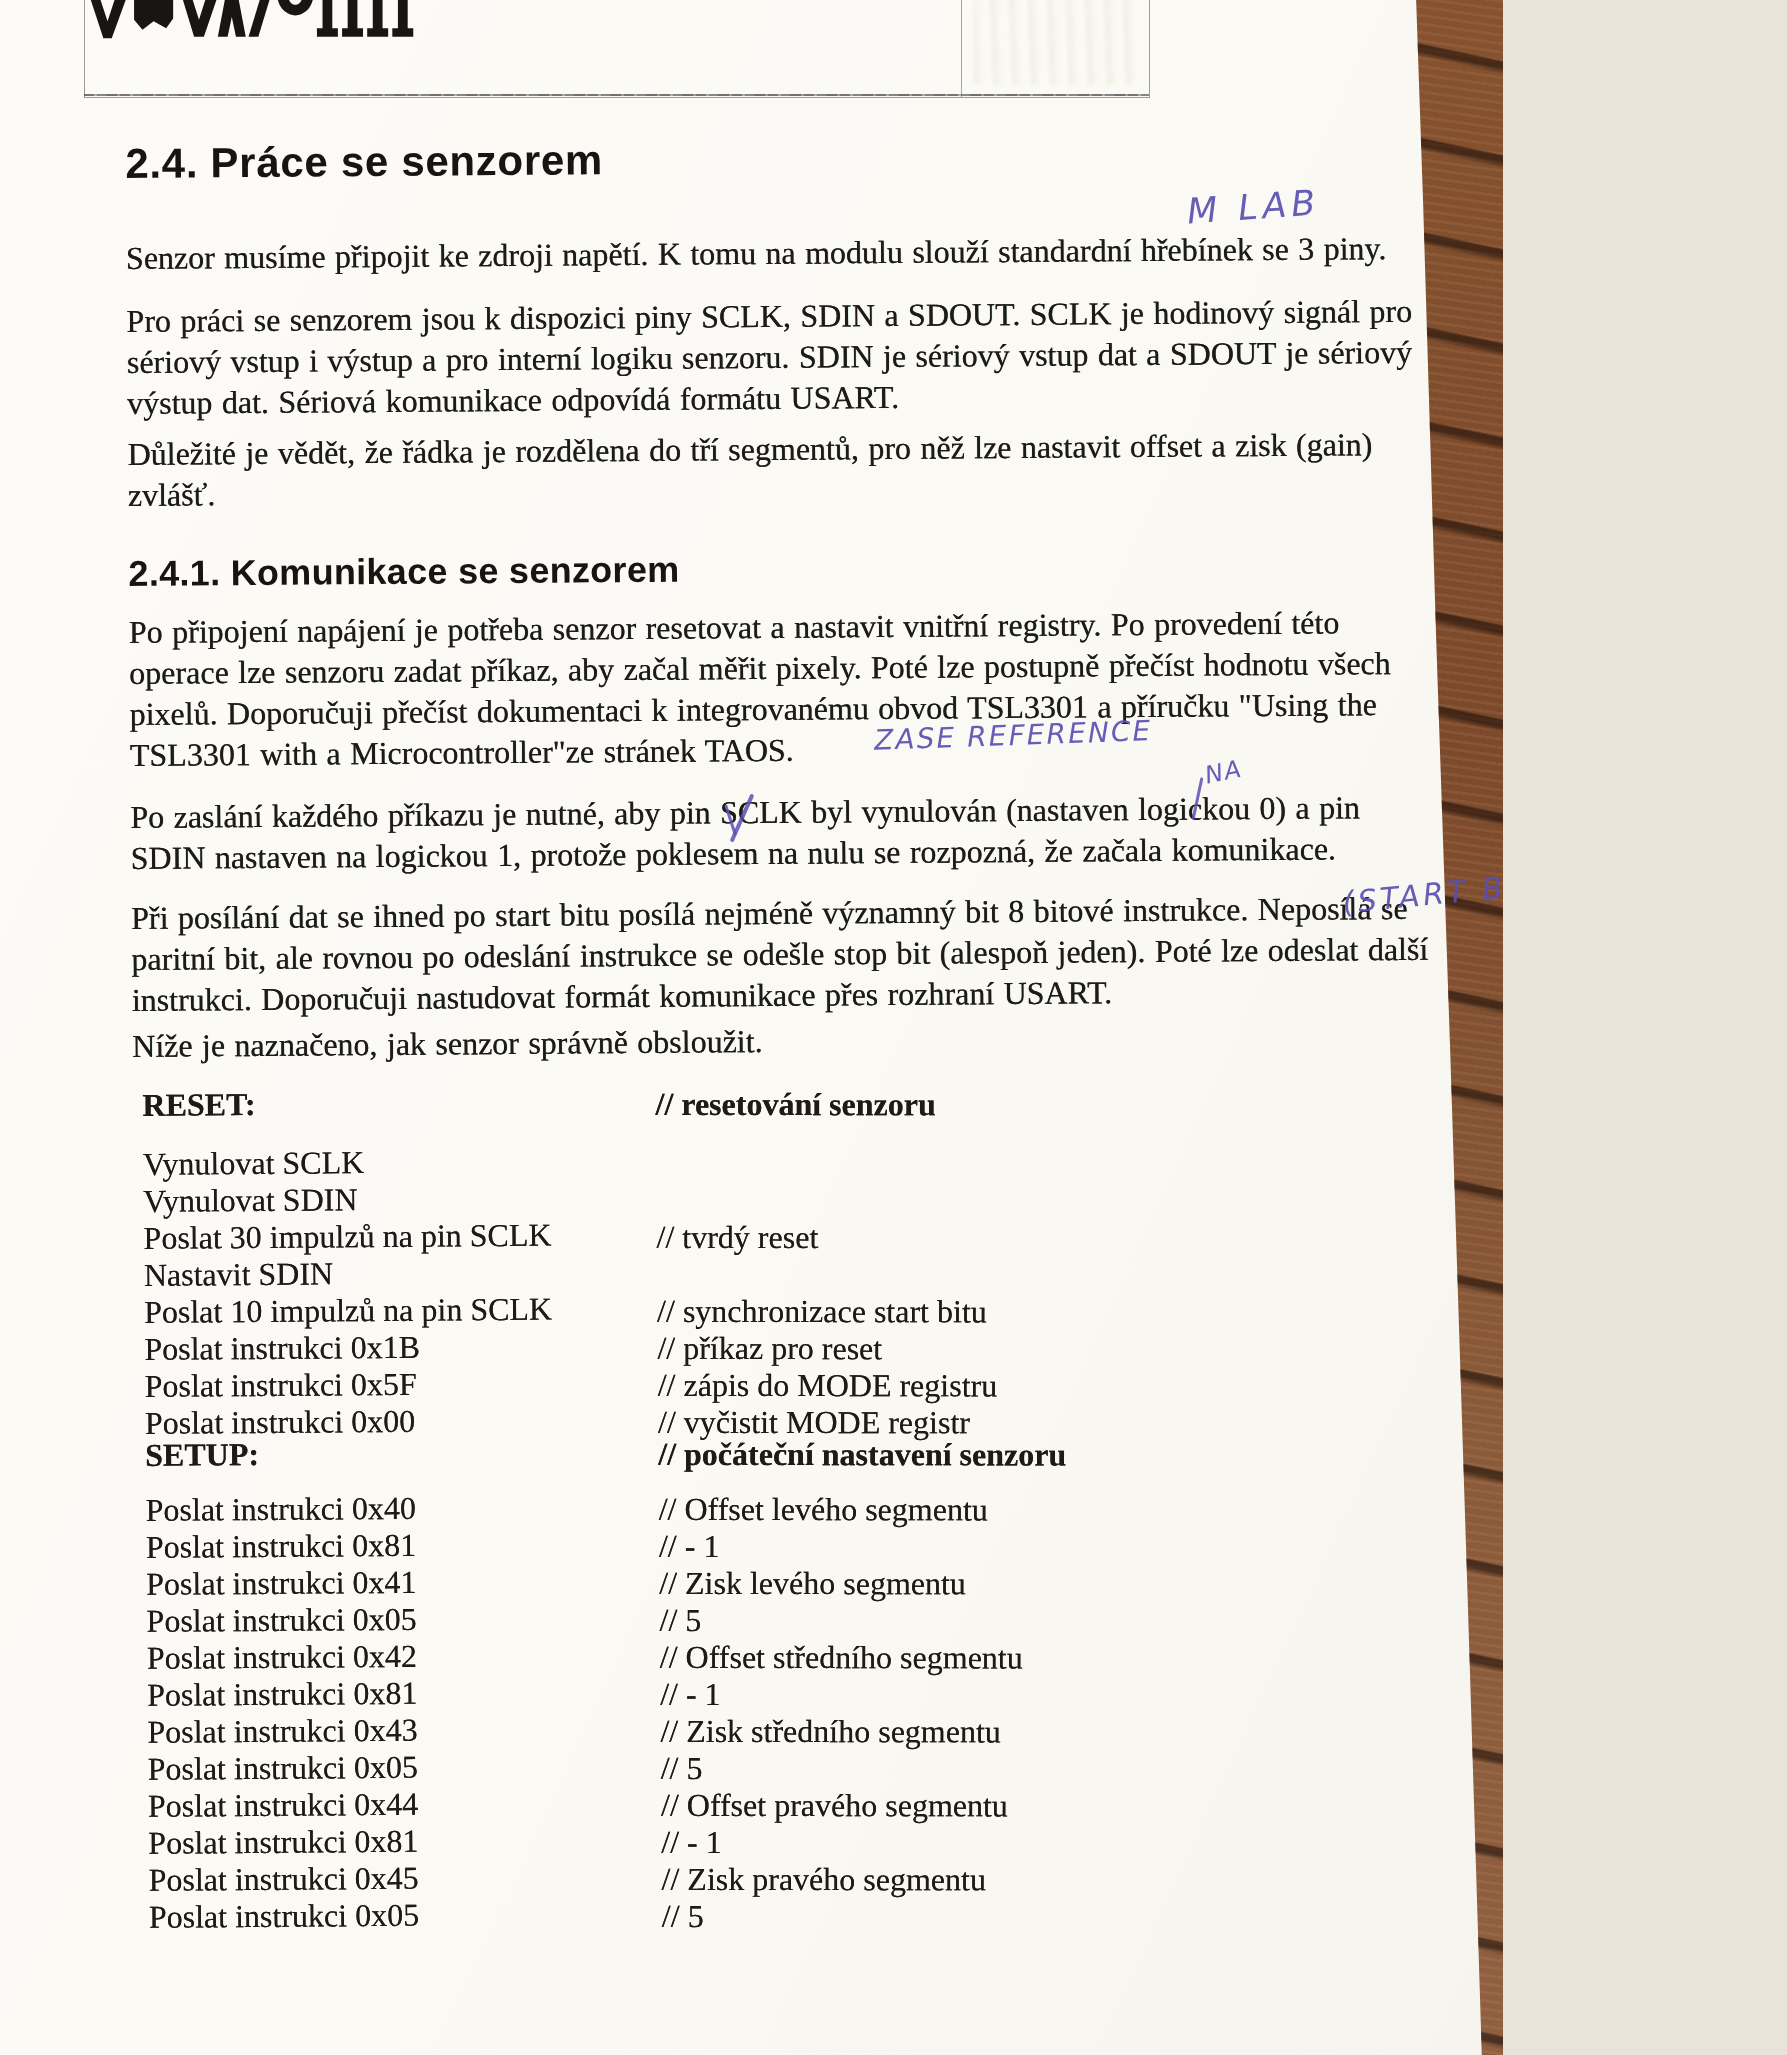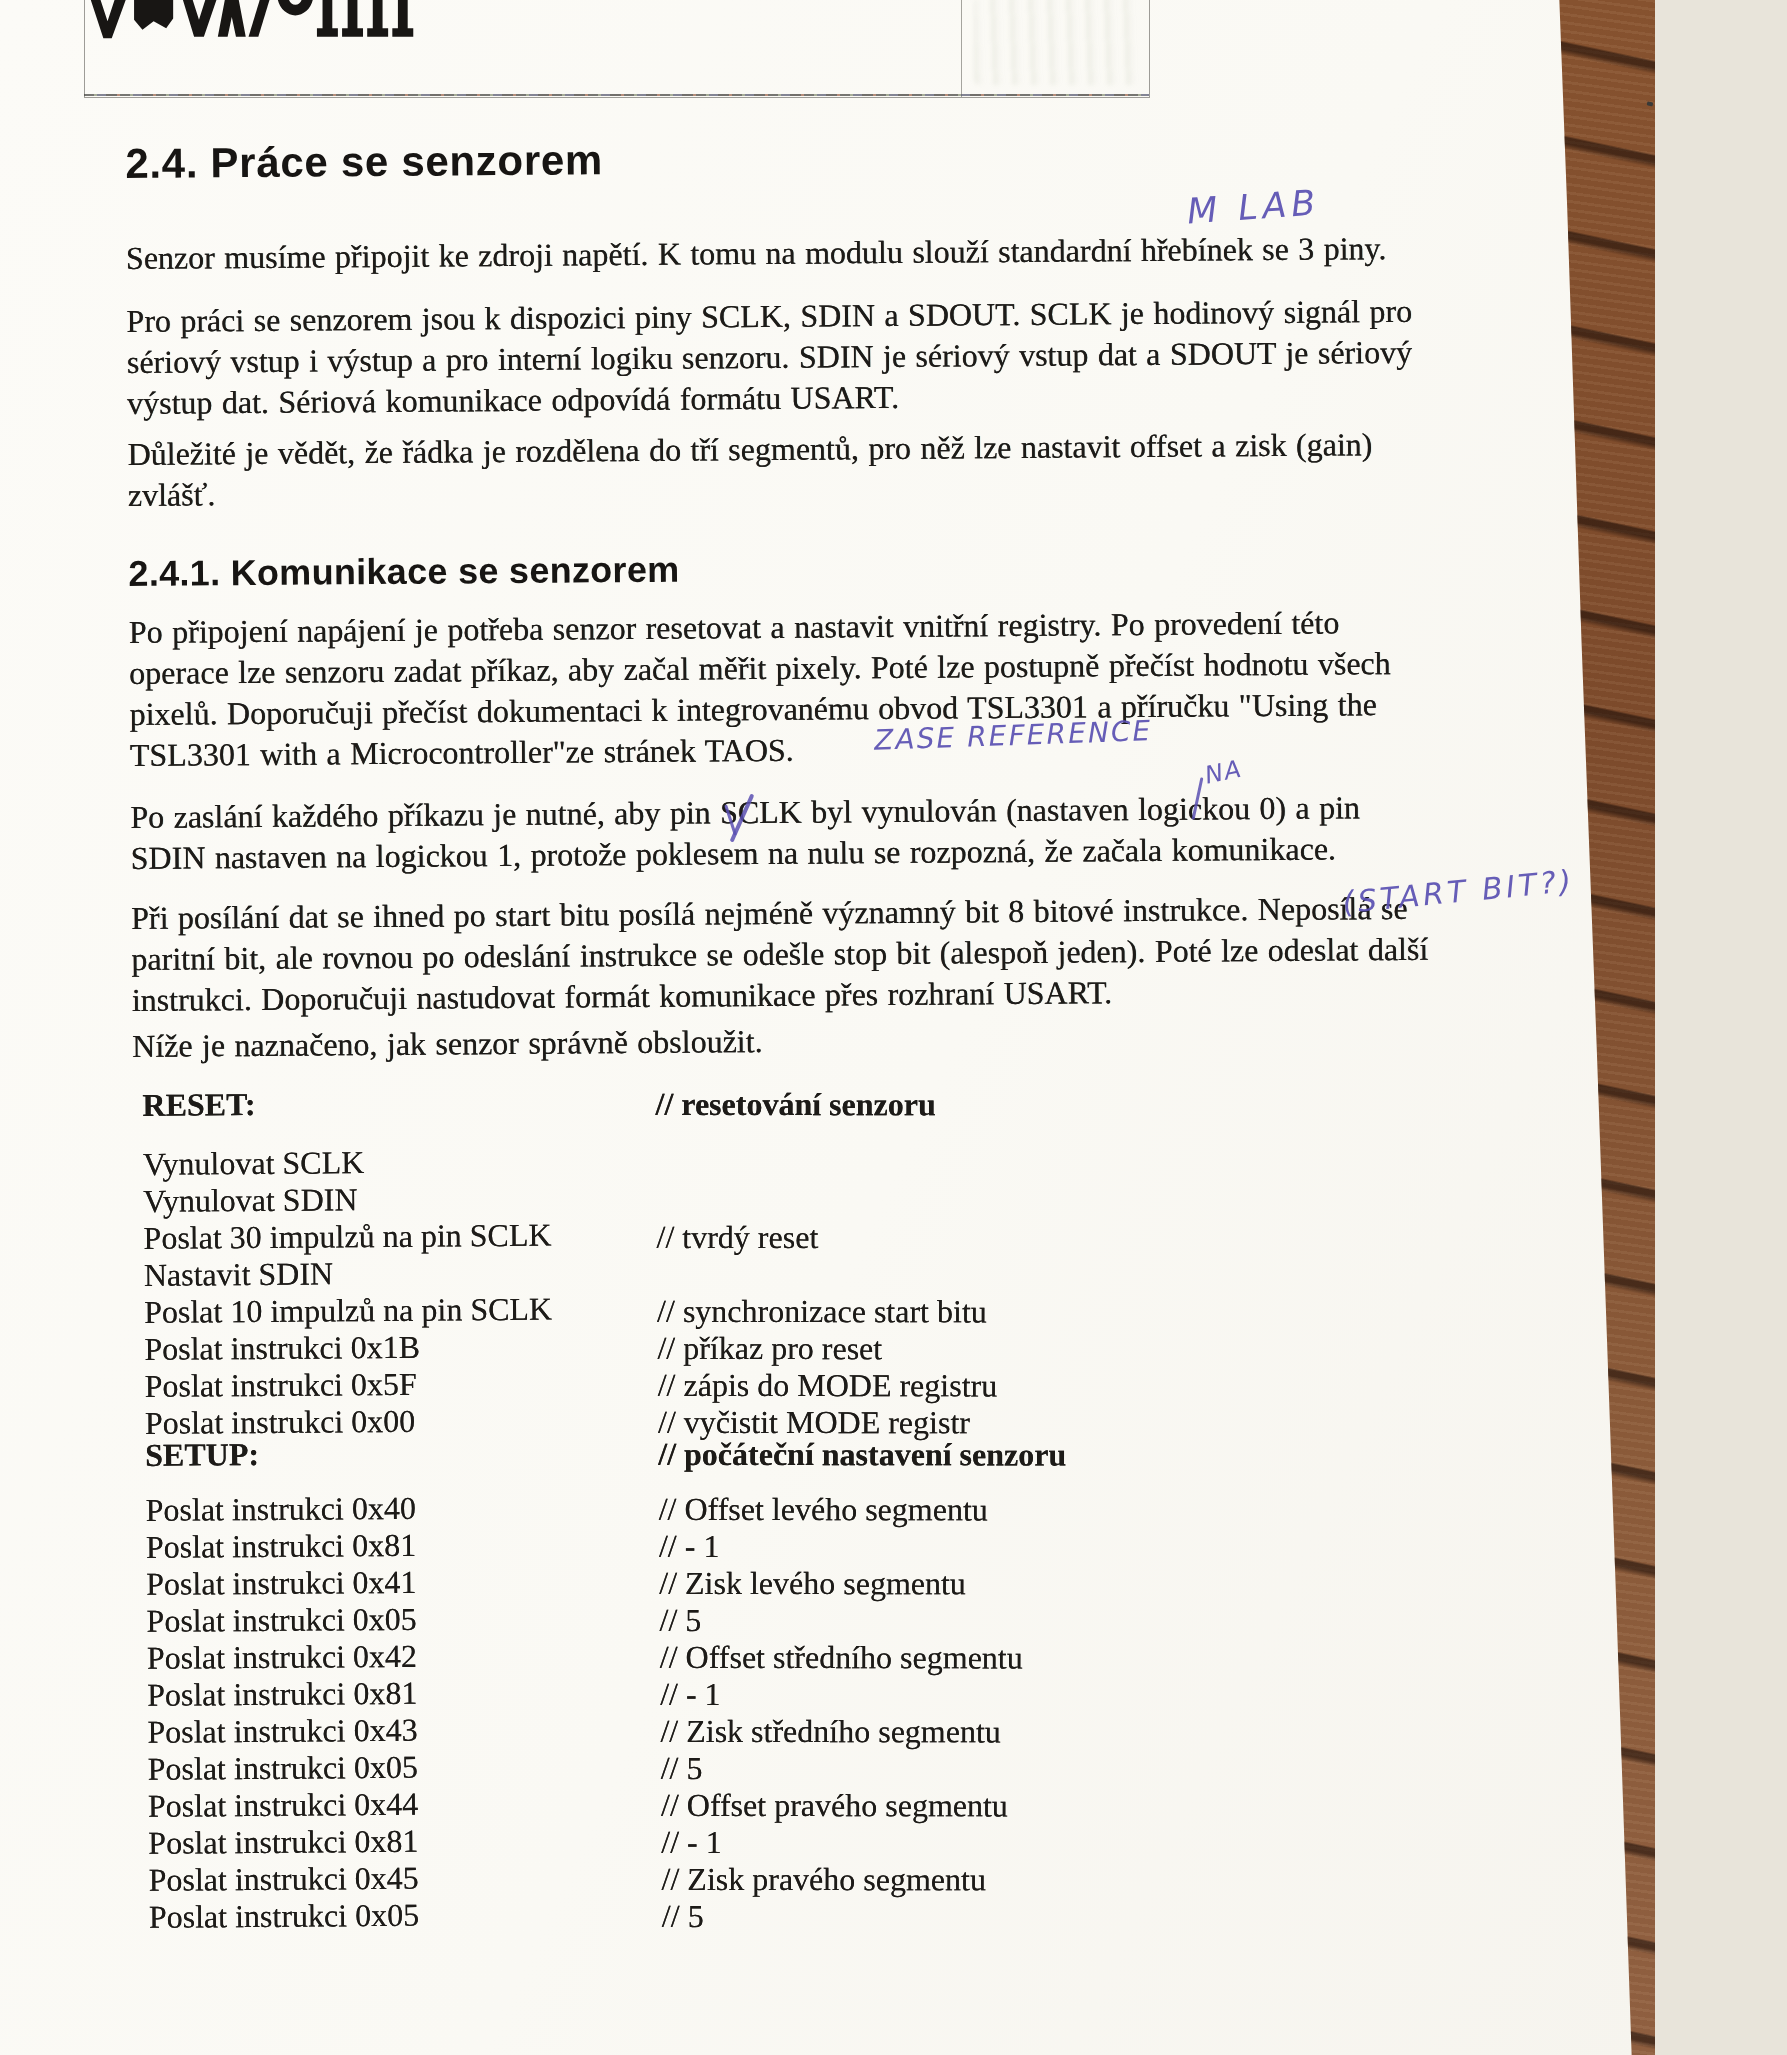--- a/index.html
+++ b/index.html
@@ -1,16 +1,16 @@
 <!DOCTYPE html>
 <html style="font-size:11.2px"><head>
 <meta charset="utf-8">
 <style>
   html,body{margin:0;padding:0;background:#e8e4da;}
-  .screen{position:relative;width:1655px;height:2056px;overflow:hidden;
+  .screen{position:relative;width:1503px;height:2056px;overflow:hidden;
     background:linear-gradient(115deg,#fcfbf7 0%,#faf9f4 55%,#f6f4ee 100%);
     font-family:"Liberation Serif", serif;color:#1d1b18;}
 
   
   .wood{position:absolute;inset:0;
     background:
       repeating-linear-gradient(192deg, rgba(20,8,4,0) 0 59px, rgba(20,8,4,.55) 61px 67px, rgba(20,8,4,0) 73px 92px),
       repeating-linear-gradient(188deg, rgba(255,225,190,.07) 0 2.8px, rgba(0,0,0,0) 2.8px 8.4px),
       linear-gradient(180deg,#86522f 0%,#7c4a2b 35%,#8a5a39 70%,#8f5f40 100%);
     clip-path:polygon(94.22% 0%,100% 0%,100% 100%,98.59% 100%,97.66% 78%,96.48% 51%,95.55% 31%,94.69% 10%);}

